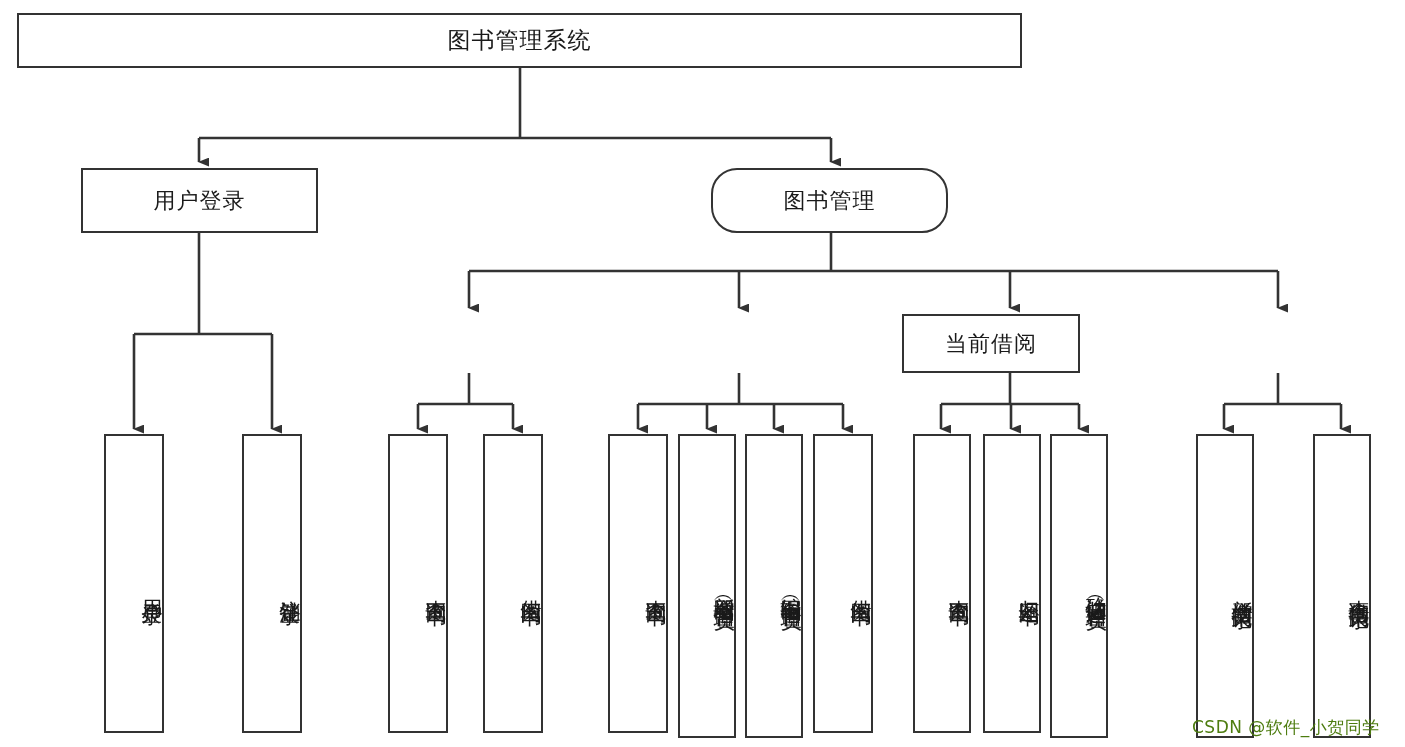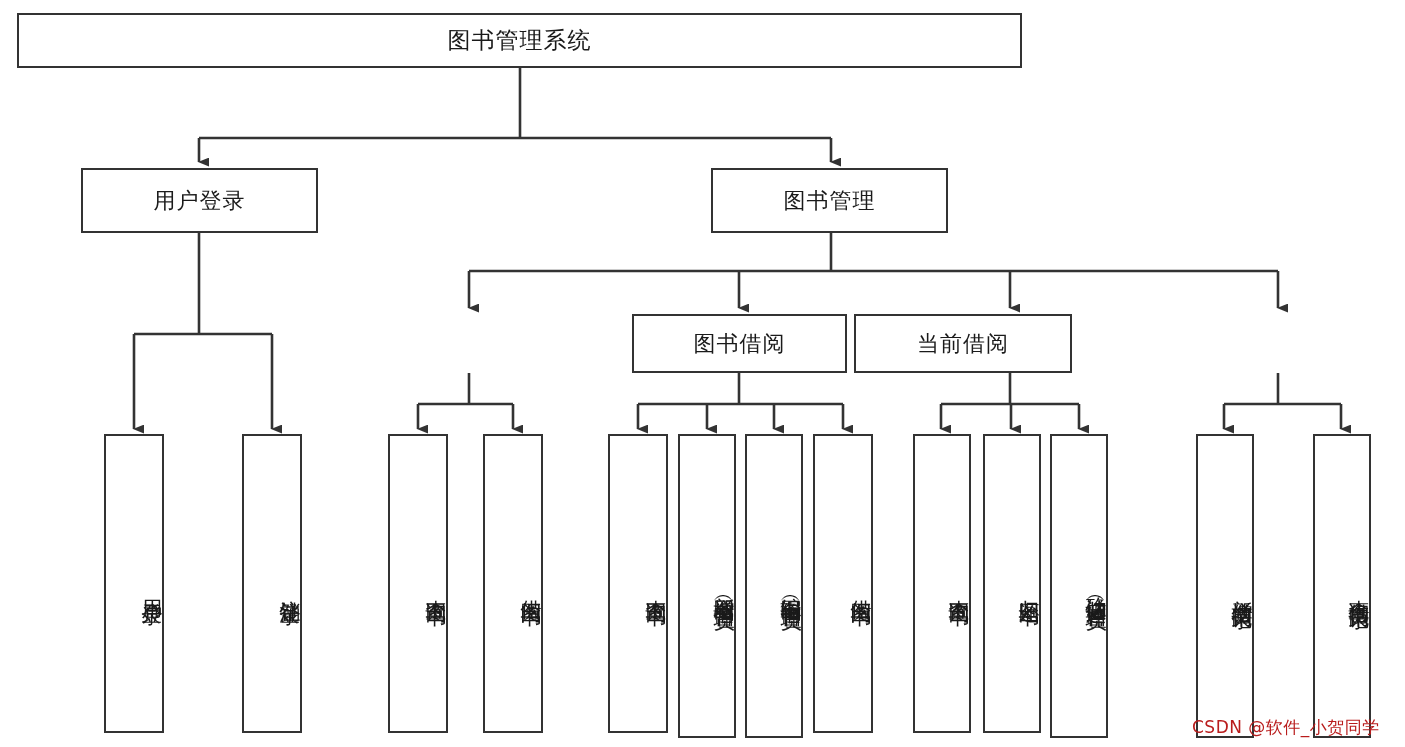--- a/index.html
+++ b/index.html
@@ -54,21 +54,21 @@
     text-orientation: upright;
     display: block;
     white-space: nowrap;
   }
   .node.root {
     font-size: 23px;
   }
   .watermark {
     position: absolute;
     font-size: 17px;
-    color: #b91c1c;
+    color: #4d7c0f;
     white-space: nowrap;
     letter-spacing: 0.5px;
     pointer-events: none;
   }
 </style>
 </head>
 <body>
 
 <div id="diagram-root">
 
@@ -122,28 +122,25 @@
     </g>
   </svg>
 
   <div class="node horiz root" style="left:17px; top:13px; width:1005px; height:55px;">
     <span class="label">图书管理系统</span>
   </div>
 
   <div class="node horiz" style="left:81px; top:168px; width:237px; height:65px;">
     <span class="label">用户登录</span>
   </div>
-  <div class="node horiz" style="left:711px; top:168px; width:237px; height:65px;">
+  <div class="node horiz" style="left:711px; top:168px; width:237px; height:65px;border-radius:26px;">
     <span class="label">图书管理</span>
   </div>
 
-  <div class="node horiz" style="left:632px; top:314px; width:215px; height:59px;">
-    <span class="label">图书借阅</span>
-  </div>
-  <div class="node horiz" style="left:854px; top:314px; width:218px; height:59px;">
+  <div class="node horiz" style="left:902px; top:314px; width:178px; height:59px;">
     <span class="label">当前借阅</span>
   </div>
 
   <div class="node vert" style="left:104px; top:434px; width:60px; height:299px;">
     <span class="label">用户登录</span>
   </div>
   <div class="node vert" style="left:242px; top:434px; width:60px; height:299px;">
     <span class="label">注销登录</span>
   </div>
 

